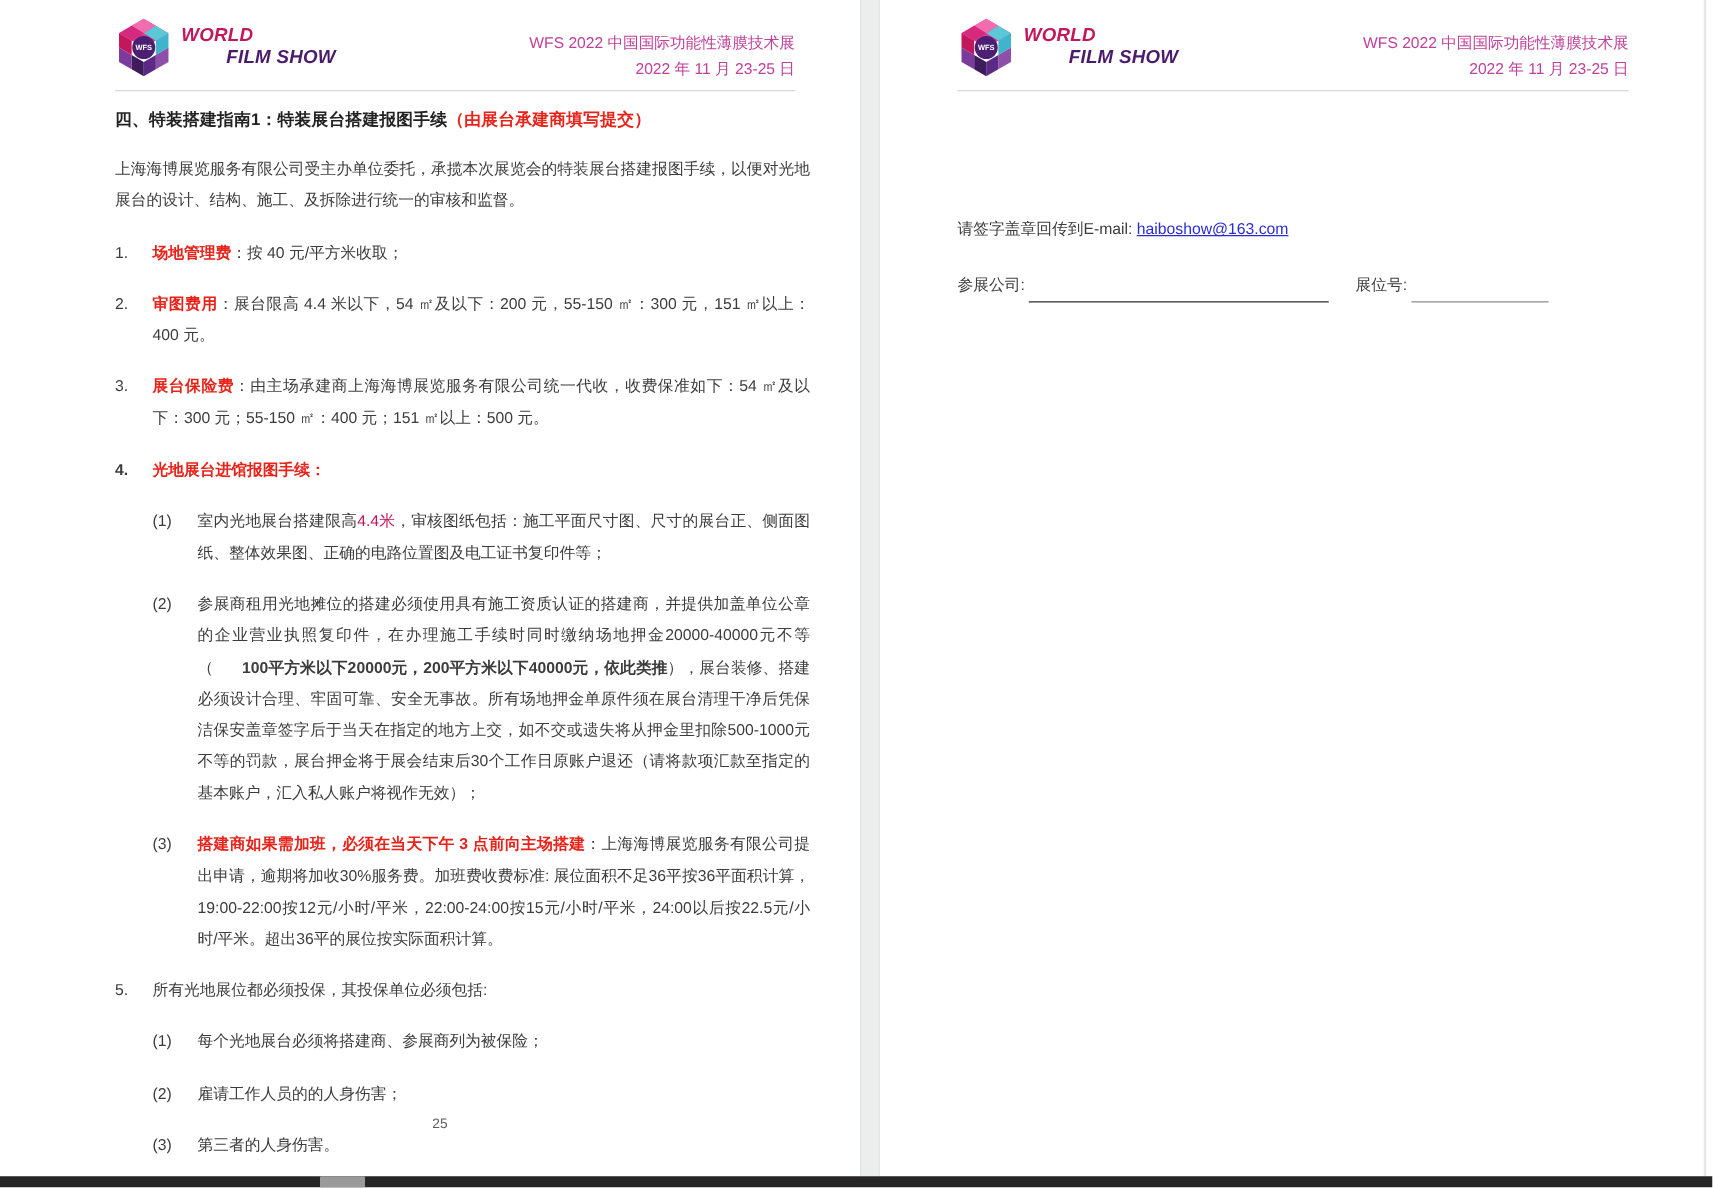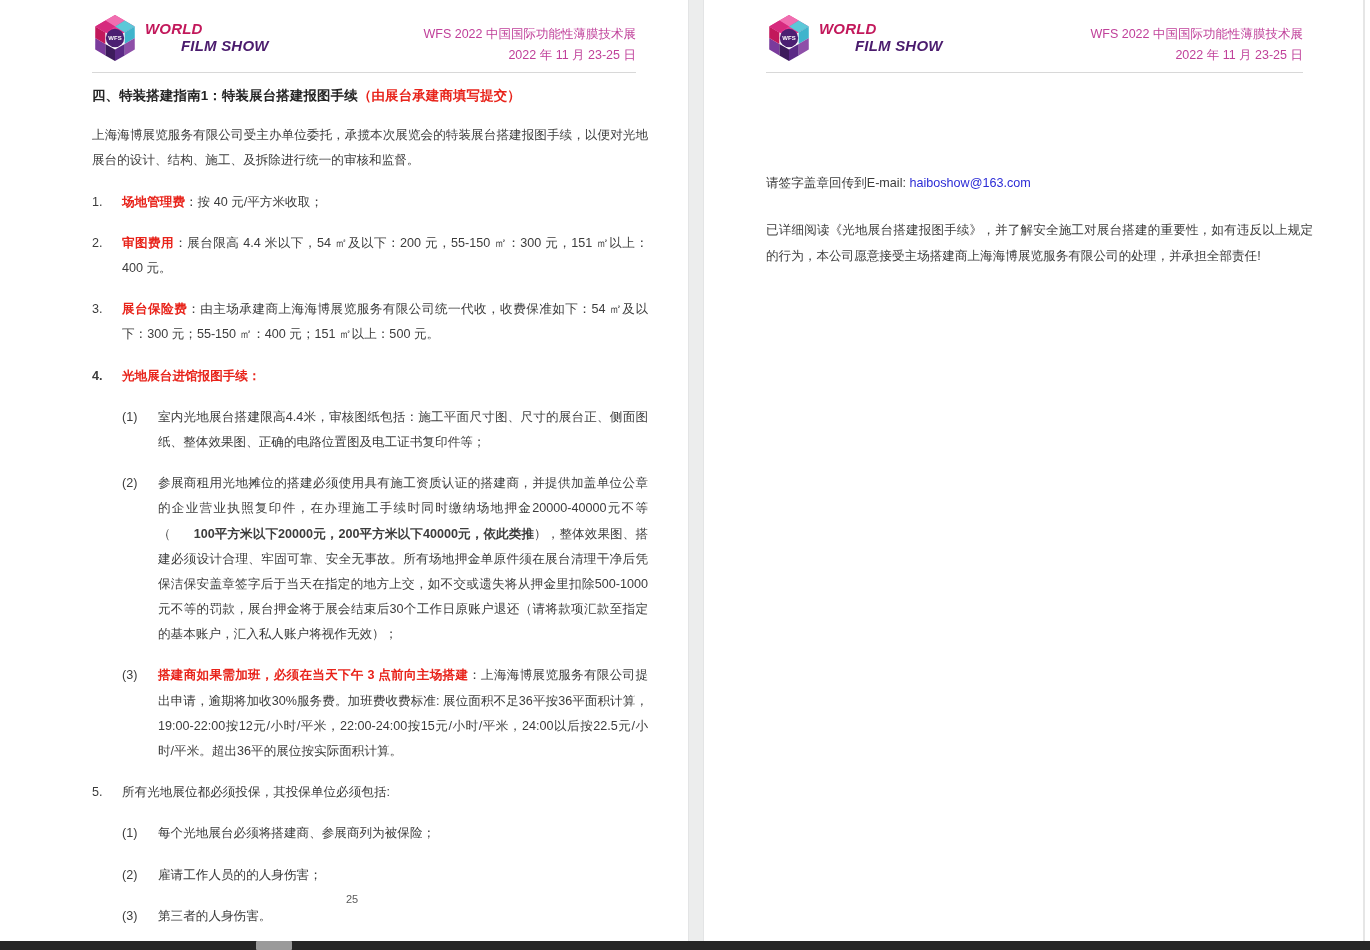--- a/index.html
+++ b/index.html
@@ -106,28 +106,28 @@
     padding-left:36px;
     line-height:2.0;
     text-align:justify;
     font-size:12.6px;
   }
   ol.lv2 > li > .num{
     position:absolute;left:0;top:0;width:30px;text-align:left;color:#3c3c3c;
   }
   .lv2-wrap{margin-left:30px;}
 
-  .red{color:#404040;}
+  .red{color:#be185d;}
   .redb{color:#e8231a;font-weight:bold;}
   .b{font-weight:bold;margin-left:23px;}
   .tight{line-height:1.95;}
 
   
   .mail-line{margin:98px 0 0 0;font-size:12.6px;color:#3c3c3c;line-height:2.0;}
-  .mail-link{color:#2b2bd6;}
+  .mail-link{color:#2b2bd6;text-decoration:underline;}
   .form-row{margin:20px 0 0 0;font-size:12.6px;color:#3c3c3c;line-height:2.0;white-space:nowrap;}
   .blank{
     display:inline-block;
     border-bottom:1px solid #2d2d2d;
     vertical-align:bottom;
     height:14px;
   }
   .blank.thin{border-bottom:1px solid #8c8c8c;}
   .b-240{width:240px;}
   .b-110{width:110px;}
@@ -220,21 +220,21 @@
           <span class="num redb">4.</span><span class="redb">光地展台进馆报图手续：</span>
         </li>
       </ol>
 
       <div class="lv2-wrap">
         <ol class="lv2">
           <li>
             <span class="num">(1)</span><span>室内光地展台搭建限高</span><span class="red">4.4米</span><span>，审核图纸包括：施工平面尺寸图、尺寸的展台正、侧面图纸、整体效果图、正确的电路位置图及电工证书复印件等；</span>
           </li>
           <li>
-            <span class="num">(2)</span><span>参展商租用光地摊位的搭建必须使用具有施工资质认证的搭建商，并提供加盖单位公章的企业营业执照复印件，在办理施工手续时同时缴纳场地押金20000-40000元不等（</span><span class="b">100平方米以下20000元，200平方米以下40000元，依此类推</span><span>），整体效果图、搭建必须设计合理、牢固可靠、安全无事故。所有场地押金单原件须在展台清理干净后凭保洁保安盖章签字后于当天在指定的地方上交，如不交或遗失将从押金里扣除500-1000元不等的罚款，展台押金将于展会结束后30个工作日原账户退还（请将款项汇款至指定的基本账户，汇入私人账户将视作无效）；</span>
+            <span class="num">(2)</span><span>参展商租用光地摊位的搭建必须使用具有施工资质认证的搭建商，并提供加盖单位公章的企业营业执照复印件，在办理施工手续时同时缴纳场地押金20000-40000元不等（</span><span class="b">100平方米以下20000元，200平方米以下40000元，依此类推</span><span>），展台装修、搭建必须设计合理、牢固可靠、安全无事故。所有场地押金单原件须在展台清理干净后凭保洁保安盖章签字后于当天在指定的地方上交，如不交或遗失将从押金里扣除500-1000元不等的罚款，展台押金将于展会结束后30个工作日原账户退还（请将款项汇款至指定的基本账户，汇入私人账户将视作无效）；</span>
           </li>
           <li class="tight">
             <span class="num">(3)</span><span class="redb">搭建商如果需加班，必须在当天下午 3 点前向主场搭建</span><span>：上海海博展览服务有限公司提出申请，逾期将加收30%服务费。加班费收费标准: 展位面积不足36平按36平面积计算，19:00-22:00按12元/小时/平米，22:00-24:00按15元/小时/平米，24:00以后按22.5元/小时/平米。超出36平的展位按实际面积计算。</span>
           </li>
         </ol>
       </div>
 
       <ol class="lv1">
         <li>
           <span class="num">5.</span><span>所有光地展位都必须投保，其投保单位必须包括:</span>
@@ -295,23 +295,29 @@
     </div>
     <div class="hdr-rule"></div>
 
     <div class="pg-body">
 
       <p class="mail-line">
         <span>请签字盖章回传到E-mail:</span>
         <span class="mail-link">haiboshow@163.com</span>
       </p>
 
-
-
-      <p class="decl">已详细阅读《光地展台搭建报图手续》，并了解安全施工对展台搭建的重要性，如有违反以上规定的行为，本公司愿意接受主场搭建商上海海博展览服务有限公司的处理，并承担全部责任!</p>
+      <p class="form-row">
+        <span>参展公司:</span>
+        <span class="blank b-240"></span>
+        &nbsp;&nbsp;&nbsp;&nbsp;
+        <span>展位号:</span>
+        <span class="blank thin b-110"></span>
+      </p>
+
+
     </div>
 
   </div>
 
   <div class="vrule"></div>
 </div>
 
 <div class="hscroll">
   <div class="thumb"></div>
 </div>

